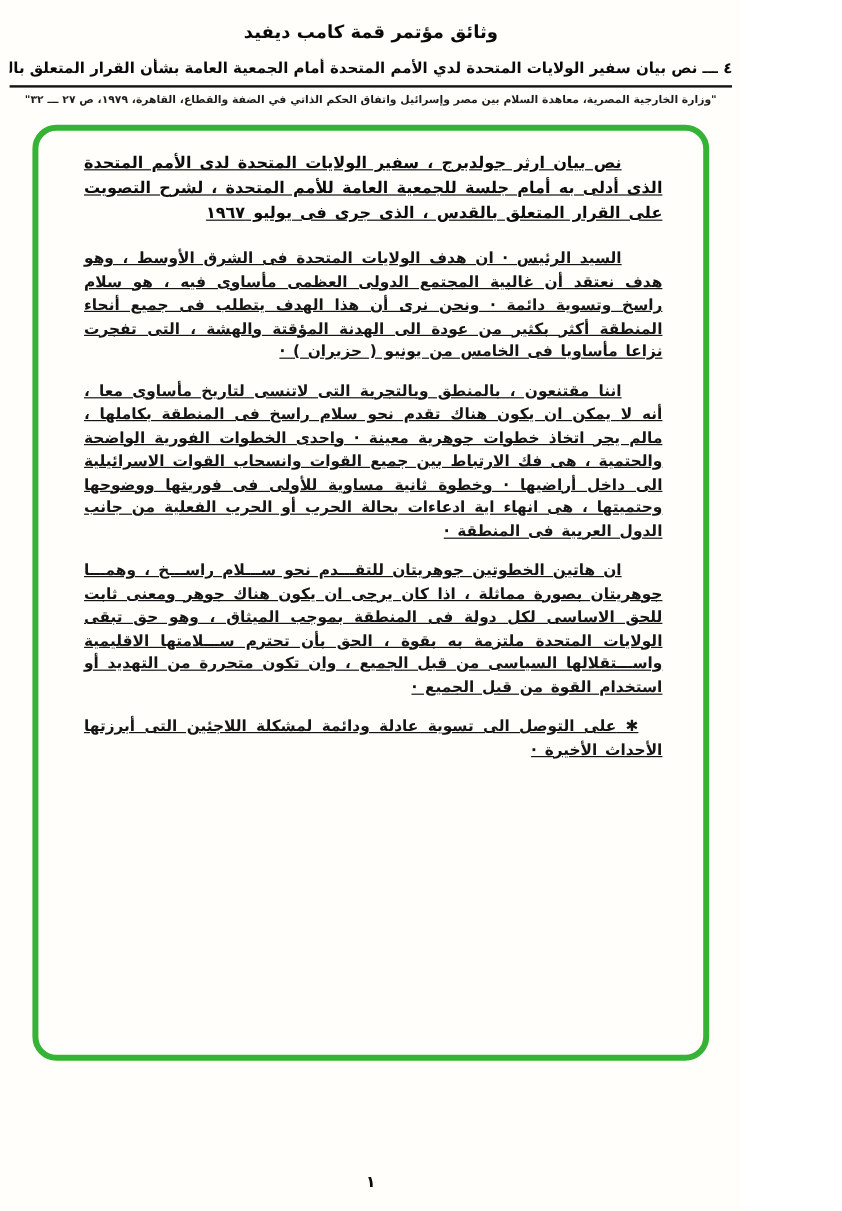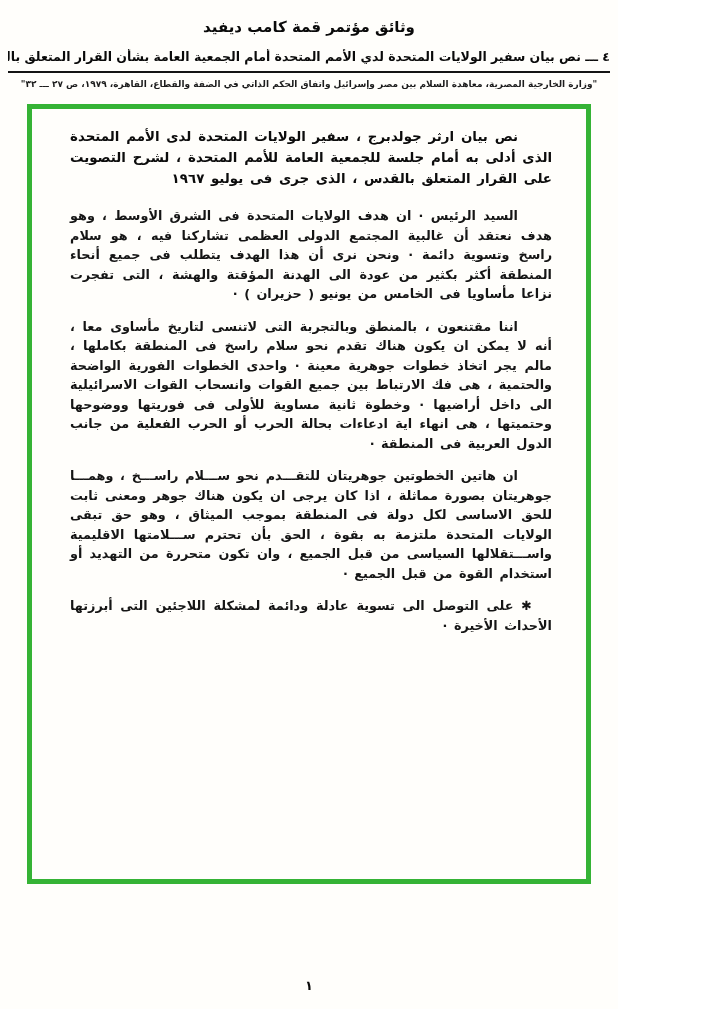--- a/index.html
+++ b/index.html
@@ -17,22 +17,22 @@
   .section-heading {
     margin: 13px 8px 0; font-size: 12.5px; font-weight: bold;
     text-align: right; white-space: nowrap; overflow: hidden;
     padding-bottom: 7px; border-bottom: 2px solid #141414; color: #0a0a0a;
   }
   .source-note {
     text-align: center; font-size: 9px; font-weight: bold; margin-top: 6px;
     color: #1c1c1c; white-space: nowrap; overflow: hidden;
   }
   .green-box {
-    margin: 15px 27px 0; border: 5px solid var(--green); border-radius: 0;
-    padding: 17px 34px 11px 38px; background: #fffefb; min-height: 780px;
+    margin: 15px 27px 0; border: 5px solid var(--green); border-radius: 20px;
+    padding: 17px 34px 11px 38px; background: #fffefb; min-height: 780px; text-decoration: underline;
   }
   .para {
     font-size: 12.8px; font-weight: bold; line-height: 19.5px;
     text-align: justify; margin: 0 0 13px; text-indent: 34px;
     color: var(--ink); word-spacing: 2px;
   }
   .para.intro {
     font-size: 13.4px; line-height: 21px; margin-bottom: 17px; color: #0c0c0c;
   }
   .para.starred { text-indent: 20px; margin-bottom: 16px; }
@@ -49,21 +49,21 @@
 
   <div class="header">
     <div class="doc-title">وثائق مؤتمر قمة كامب ديفيد</div>
     <div class="section-heading">٤ ـــ نص بيان سفير الولايات المتحدة لدي الأمم المتحدة أمام الجمعية العامة بشأن القرار المتعلق بالقدس</div>
     <div class="source-note">"وزارة الخارجية المصرية، معاهدة السلام بين مصر وإسرائيل واتفاق الحكم الذاتي في الضفة والقطاع، القاهرة، ١٩٧٩، ص ٢٧ ـــ ٣٢"</div>
   </div>
 
   <div class="green-box">
     <div class="content">
         <p class="para intro">نص بيان ارثر جولدبرج ، سفير الولايات المتحدة لدى الأمم المتحدة الذى أدلى به أمام جلسة للجمعية العامة للأمم المتحدة ، لشرح التصويت على القرار المتعلق بالقدس ، الذى جرى فى يوليو ١٩٦٧</p>
-        <p class="para body">السيد الرئيس · ان هدف الولايات المتحدة فى الشرق الأوسط ، وهو هدف نعتقد أن غالبية المجتمع الدولى العظمى تشاركنا فيه ، هو سلام راسخ وتسوية دائمة · ونحن نرى أن هذا الهدف يتطلب فى جميع أنحاء المنطقة أكثر بكثير من عودة الى الهدنة المؤقتة والهشة ، التى تفجرت نزاعا مأساويا فى الخامس من يونيو ( حزيران ) ·</p>
+        <p class="para body">السيد الرئيس · ان هدف الولايات المتحدة فى الشرق الأوسط ، وهو هدف نعتقد أن غالبية المجتمع الدولى العظمى مأساوى فيه ، هو سلام راسخ وتسوية دائمة · ونحن نرى أن هذا الهدف يتطلب فى جميع أنحاء المنطقة أكثر بكثير من عودة الى الهدنة المؤقتة والهشة ، التى تفجرت نزاعا مأساويا فى الخامس من يونيو ( حزيران ) ·</p>
         <p class="para body">اننا مقتنعون ، بالمنطق وبالتجربة التى لاتنسى لتاريخ مأساوى معا ، أنه لا يمكن ان يكون هناك تقدم نحو سلام راسخ فى المنطقة بكاملها ، مالم يجر اتخاذ خطوات جوهرية معينة · واحدى الخطوات الفورية الواضحة والحتمية ، هى فك الارتباط بين جميع القوات وانسحاب القوات الاسرائيلية الى داخل أراضيها · وخطوة ثانية مساوية للأولى فى فوريتها ووضوحها وحتميتها ، هى انهاء اية ادعاءات بحالة الحرب أو الحرب الفعلية من جانب الدول العربية فى المنطقة ·</p>
         <p class="para body">ان هاتين الخطوتين جوهريتان للتقـــدم نحو ســـلام راســـخ ، وهمـــا جوهريتان بصورة مماثلة ، اذا كان يرجى ان يكون هناك جوهر ومعنى ثابت للحق الاساسى لكل دولة فى المنطقة بموجب الميثاق ، وهو حق تبقى الولايات المتحدة ملتزمة به بقوة ، الحق بأن تحترم ســـلامتها الاقليمية واســـتقلالها السياسى من قبل الجميع ، وان تكون متحررة من التهديد أو استخدام القوة من قبل الجميع ·</p>
         <p class="para starred"><span class="marker">✱ </span>على التوصل الى تسوية عادلة ودائمة لمشكلة اللاجئين التى أبرزتها الأحداث الأخيرة ·</p>
       </div>
   </div>
 
   <div class="page-number">١</div>
 
 </div>
 

